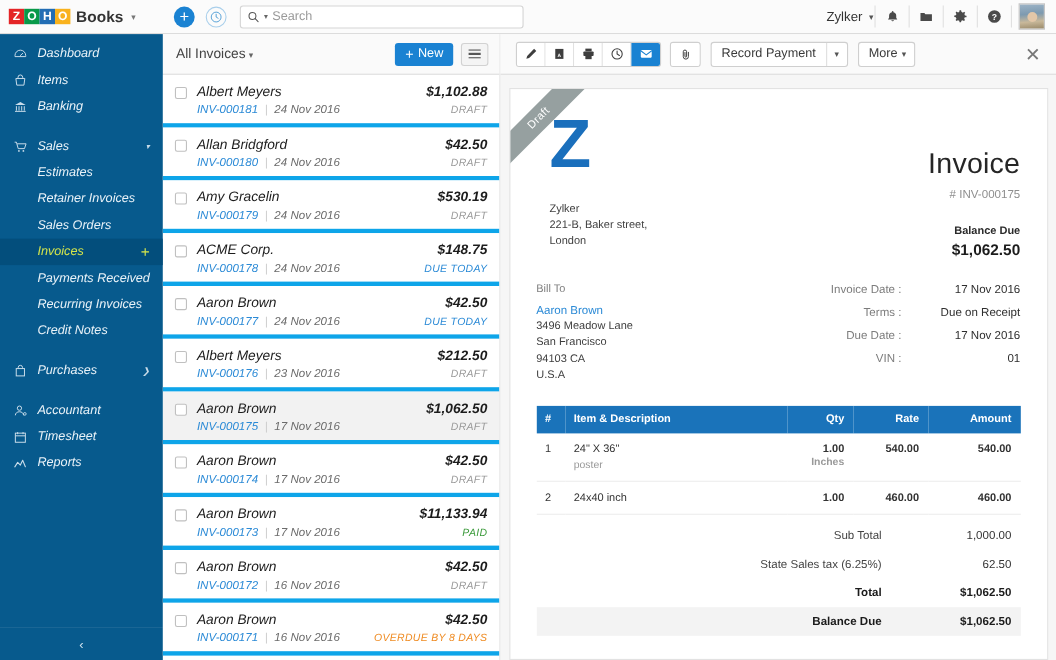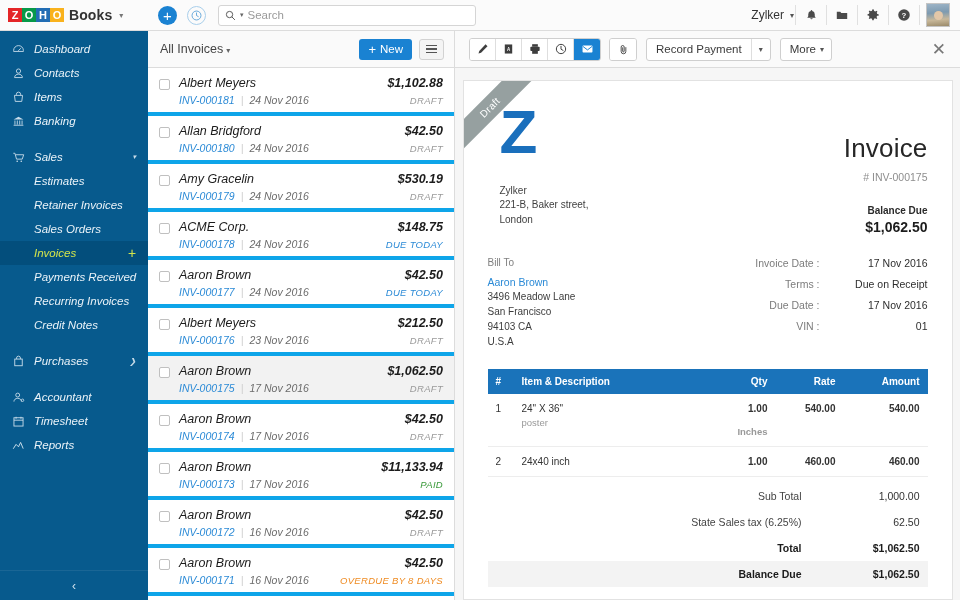--- a/index.html
+++ b/index.html
@@ -254,21 +254,21 @@
     padding: 7px 8px; text-align: left;
   }
   .items-table thead th.num { text-align: right; }
   .items-table tbody td {
     font-size: 10px; color: #333;
     padding: 9px 8px; border-bottom: 1px solid #ededed;
     vertical-align: top;
   }
   .items-table tbody td.num { text-align: right; font-weight: bold; }
   .it-desc { color: #999; font-size: 9.5px; margin-top: 3px; }
-  .it-unit { color: #999; font-size: 9.5px; margin-top: 12px; }
+  .it-unit { color: #999; font-size: 9.5px; margin-top: 1px; }
 
   .totals { margin-top: 6px; }
   .tot-row { display: flex; justify-content: flex-end; align-items: center; padding: 7px 8px; }
   .tot-row .tl { font-size: 10.5px; color: #444; text-align: right; }
   .tot-row .tv { font-size: 10.5px; color: #333; width: 118px; text-align: right; }
   .tot-row.bold .tl, .tot-row.bold .tv { font-weight: bold; color: #1c1c1c; }
   .tot-row.hl { background: #f3f3f3; }
 </style>
 </head>
 <body>
@@ -345,29 +345,20 @@
         <div class="nav-item">
           <span class="nav-ico">
             <svg width="13" height="13" viewBox="0 0 16 16">
                 <path d="M8 3.2A6 6 0 0 0 2 9.2v1.2h12V9.2a6 6 0 0 0-6-6z" fill="none" stroke="#dbe9f3" stroke-width="1.1"></path>
                 <path d="M8 9.2l2.6-2.4" stroke="#dbe9f3" stroke-width="1.1" stroke-linecap="round"></path>
               </svg>
           </span>
           <span>Dashboard</span>
         </div>
 
-        <div class="nav-item">
-          <span class="nav-ico">
-            <svg width="13" height="13" viewBox="0 0 16 16">
-                <circle cx="8" cy="5" r="2.6" fill="none" stroke="#dbe9f3" stroke-width="1.1"></circle>
-                <path d="M3.2 13c0-2.6 2.1-4.2 4.8-4.2S12.8 10.4 12.8 13z" fill="none" stroke="#dbe9f3" stroke-width="1.1"></path>
-              </svg>
-          </span>
-          <span>Contacts</span>
-        </div>
 
         <div class="nav-item">
           <span class="nav-ico">
             <svg width="13" height="13" viewBox="0 0 16 16">
                 <path d="M5.4 5.2V4a2.6 2.6 0 0 1 5.2 0v1.2" fill="none" stroke="#dbe9f3" stroke-width="1.1"></path>
                 <path d="M3 5.4h10l-1 7.4H4z" fill="none" stroke="#dbe9f3" stroke-width="1.1"></path>
               </svg>
           </span>
           <span>Items</span>
         </div>

